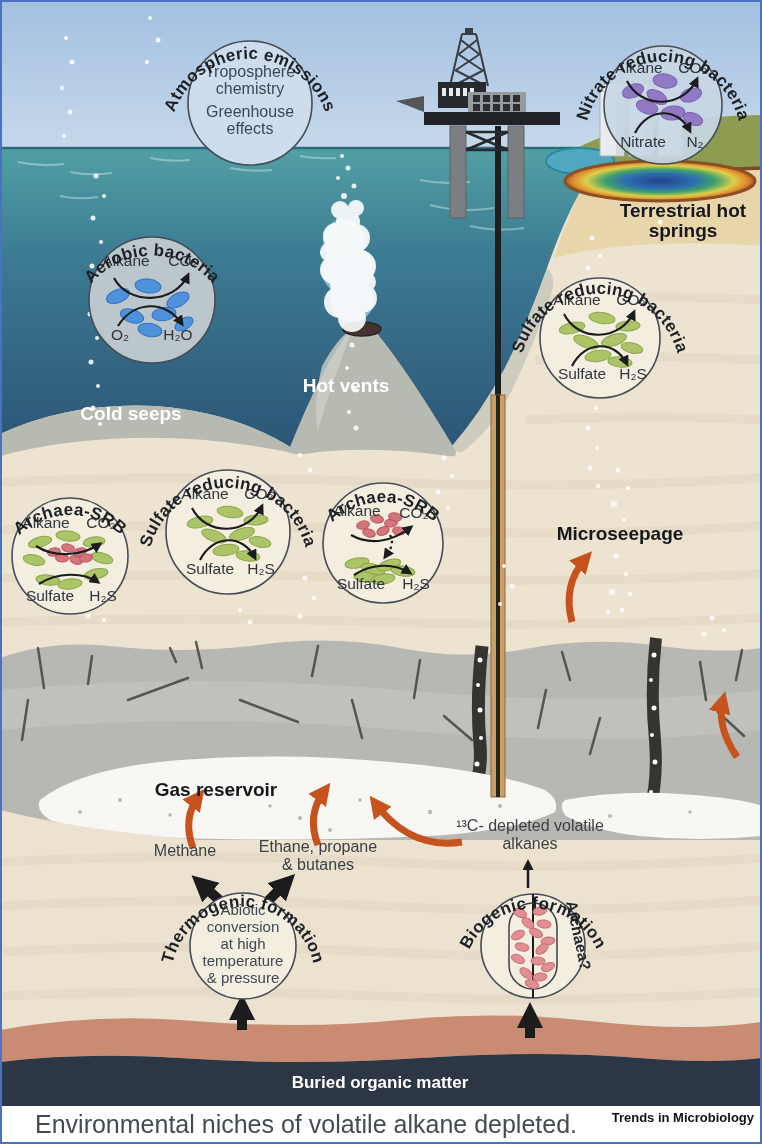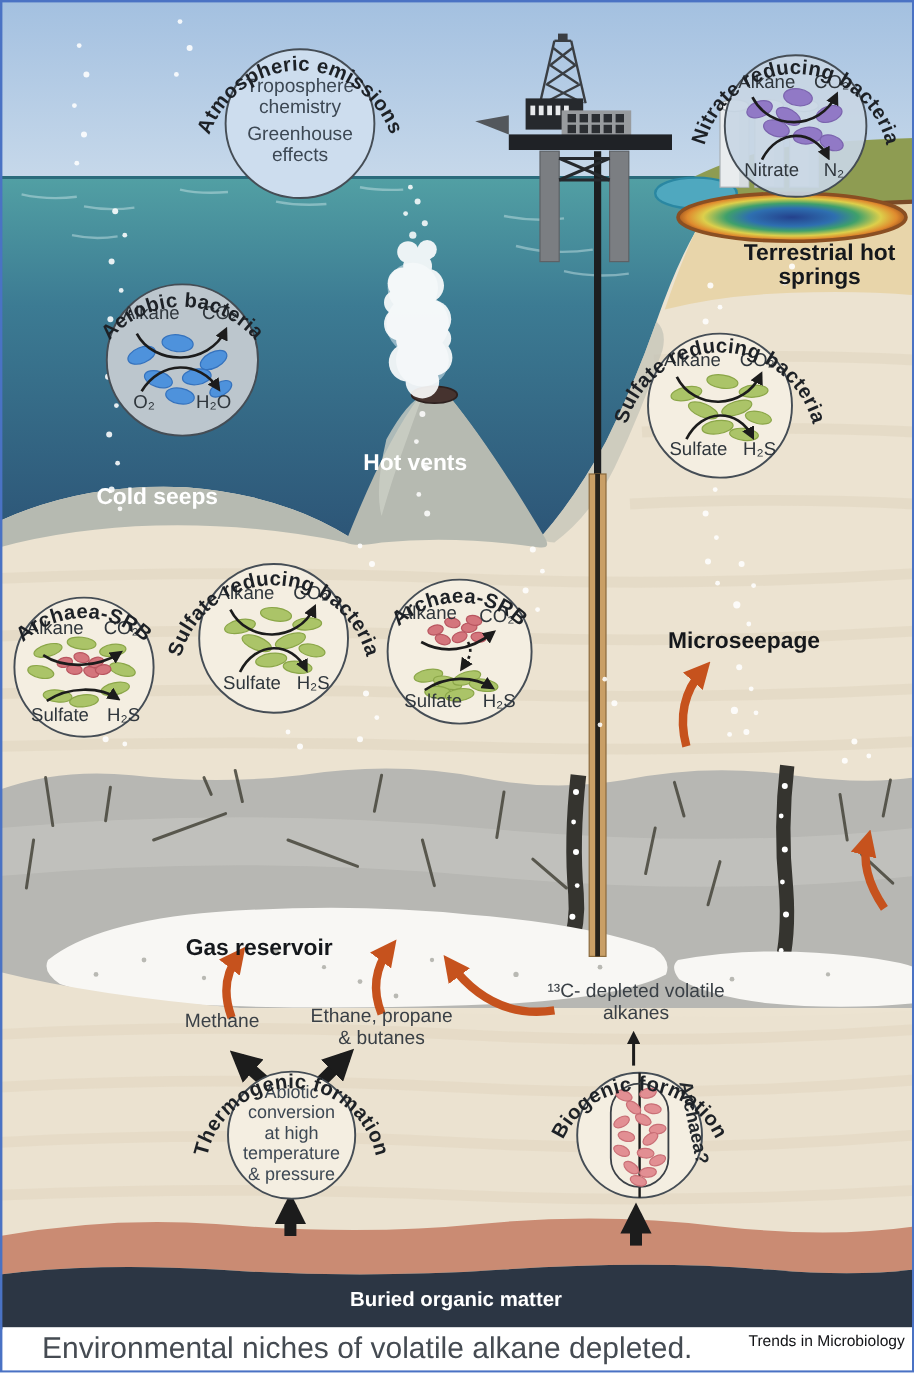--- a/index.html
+++ b/index.html
@@ -19,21 +19,21 @@
   .br{fill:#d4757c;stroke:#b95660;stroke-width:1;}
   .bb{fill:#4e92dc;stroke:#3572bd;stroke-width:1;}
   .bp{fill:#9179c6;stroke:#7b64ae;stroke-width:1;}
   .bpk{fill:#e28f93;stroke:#c96f76;stroke-width:1;}
   .cOut{stroke:#454d55;stroke-width:1.6;}
   .sl{font-weight:700;font-size:19px;fill:#15181c;}
   .slw{font-weight:700;font-size:19px;fill:#ffffff;}
   .sm{font-size:16px;fill:#3a4046;}
   .caption-bar{position:absolute;left:2px;right:2px;top:1106px;bottom:2px;background:#fff;}
   .caption{position:absolute;left:33px;top:4px;font-size:25px;color:#454b52;}
-  .journal{position:absolute;right:6px;top:4px;font-size:13px;font-weight:400;color:#101114;}
+  .journal{position:absolute;right:6px;top:4px;font-size:13px;font-weight:700;color:#101114;}
 </style>
 </head>
 <body>
 
 <div class="page">
 
 <svg width="762" height="1108" viewBox="0 0 762 1108">
   <defs>
     <linearGradient id="gSky" x1="0" y1="0" x2="0" y2="147" gradientUnits="userSpaceOnUse">
       <stop offset="0" stop-color="#a3c0e0"></stop>

